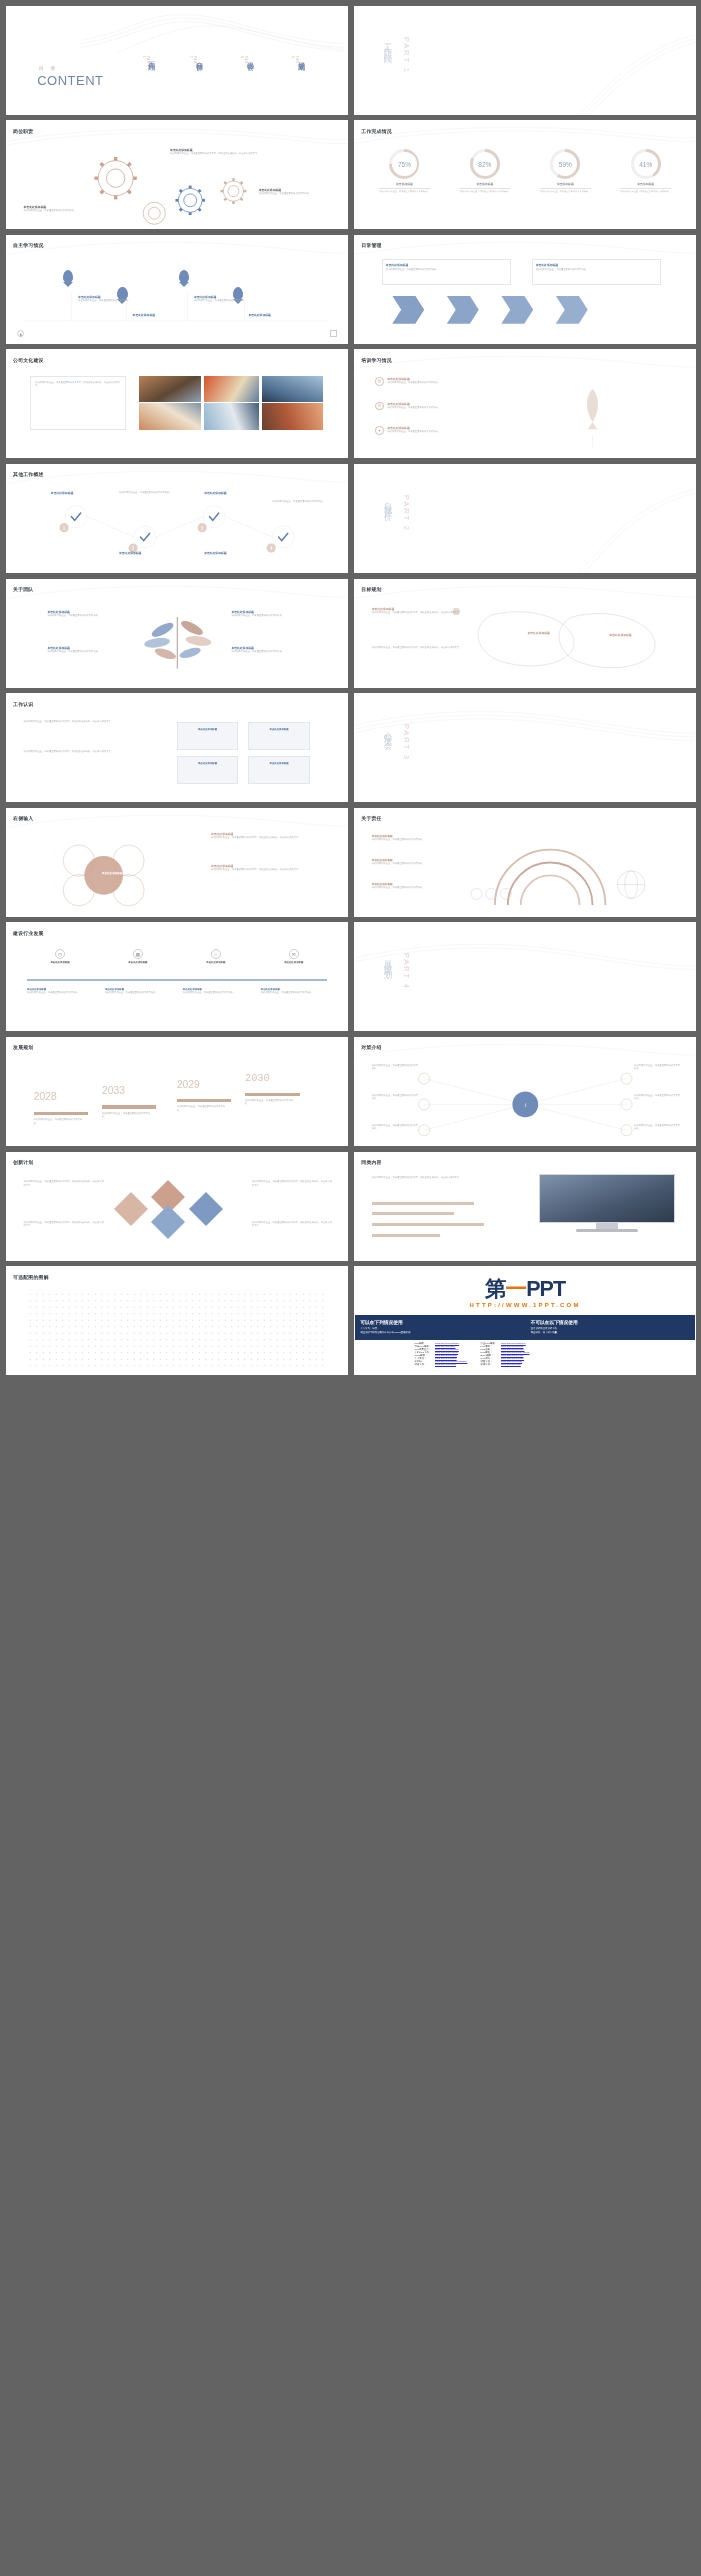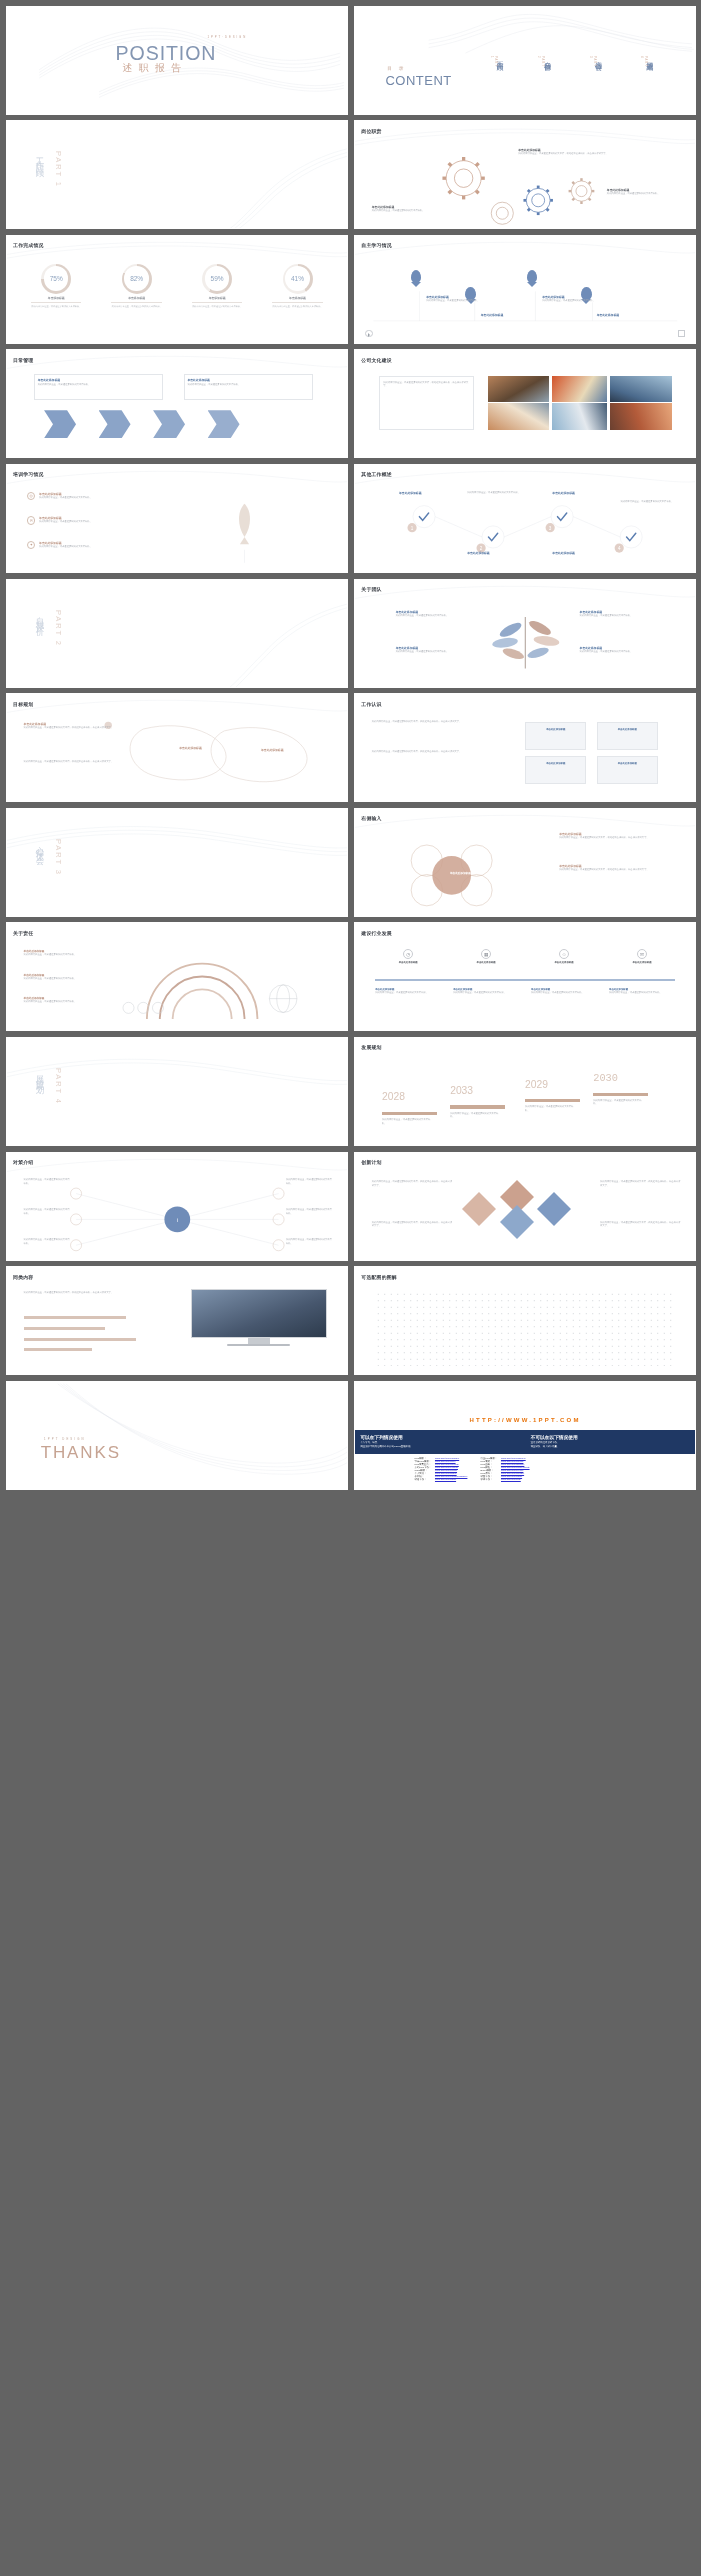--- a/index.html
+++ b/index.html
@@ -114,36 +114,20 @@
   .ppt-links td.lk { color:#2b2bd0; text-decoration:underline; }
 
   .thanks-sub { position:absolute; left:11%; top:52%; font-size:2.8px; letter-spacing:2.1px; color:#bda395;}
   .thanks { position:absolute; left:10%; top:57%; font-size:17px; color:#c6a392; letter-spacing:1.9px; font-weight:300;}
 </style>
 </head>
 <body>
 
 <div class="grid">
 
-  <div class="slide">
-    <svg class="swave" viewBox="0 0 370 116" preserveAspectRatio="none">
-      <g fill="none" stroke="#dfe3ea" stroke-width="0.35">
-        <path d="M35 68 C110 18 170 12 225 38 C280 62 320 62 362 50"></path>
-        <path d="M35 71 C110 22 172 16 227 42 C282 66 322 66 362 54"></path>
-        <path d="M35 74 C110 26 174 20 229 46 C284 70 324 70 362 58"></path>
-        <path d="M35 77 C110 30 176 24 231 50 C286 74 326 74 362 62"></path>
-        <path d="M100 92 C160 64 215 60 265 74 C310 86 340 88 366 82"></path>
-        <path d="M100 95 C160 67 215 63 265 77 C310 89 340 91 366 85"></path>
-        <path d="M100 98 C160 70 215 66 265 80 C310 92 340 94 366 88"></path>
-      </g>
-    </svg>
-    <div class="cover-sub">1PPT·DESIGN</div>
-    <div class="cover-en">POSITION</div>
-    <div class="cover-cn">述职报告</div>
-  </div>
 
   <div class="slide">
     <svg class="swave" viewBox="0 0 370 116" preserveAspectRatio="none">
       <g fill="none" stroke="#e0e4ea" stroke-width="0.35">
         <path d="M80 36 C130 28 150 8 190 8 C240 8 280 34 366 40"></path>
         <path d="M80 40 C130 32 152 12 192 12 C242 12 282 38 366 44"></path>
         <path d="M80 44 C130 36 154 16 194 16 C244 16 284 42 366 48"></path>
         <path d="M120 50 C170 26 205 16 245 22 C295 30 330 44 368 46"></path>
       </g>
     </svg>
@@ -743,34 +727,25 @@
       <div class="stand"></div>
       <div class="base"></div>
     </div>
   </div>
 
   <div class="slide">
     <div class="stitle">可选配图的图解</div>
     <div class="dots"></div>
   </div>
 
-  <div class="slide">
-    <svg class="swave" viewBox="0 0 370 116" preserveAspectRatio="none">
-      <g fill="none" stroke="#e2e6ec" stroke-width="0.35">
-        <path d="M55 2 C120 50 200 88 290 88 C330 88 356 80 370 70"></path>
-        <path d="M58 2 C124 54 204 92 294 92 C334 92 360 84 372 74"></path>
-        <path d="M61 2 C128 58 208 96 298 96 C338 96 364 88 374 78"></path>
-        <path d="M64 2 C132 62 212 100 302 100 C342 100 368 92 376 82"></path>
-      </g>
-    </svg>
-    <div class="thanks-sub">1PPT DESIGN</div>
-    <div class="thanks">THANKS</div>
-  </div>
 
   <div class="slide ppt-slide">
+    <div class="ppt-logo">
+      <span>第</span><em>一</em><span>PPT</span>
+    </div>
     <div class="ppt-url">HTTP://WWW.1PPT.COM</div>
     <div class="ppt-band">
       <div class="ppt-col" style="left:0">
         <h4>可以在下列情况使用</h4>
         <ul>
           <li>个人学习、研究。</li>
           <li>商业演示中的内容展示不带公司LOGO直接使用。</li>
         </ul>
       </div>
       <div class="ppt-col" style="left:50%">

